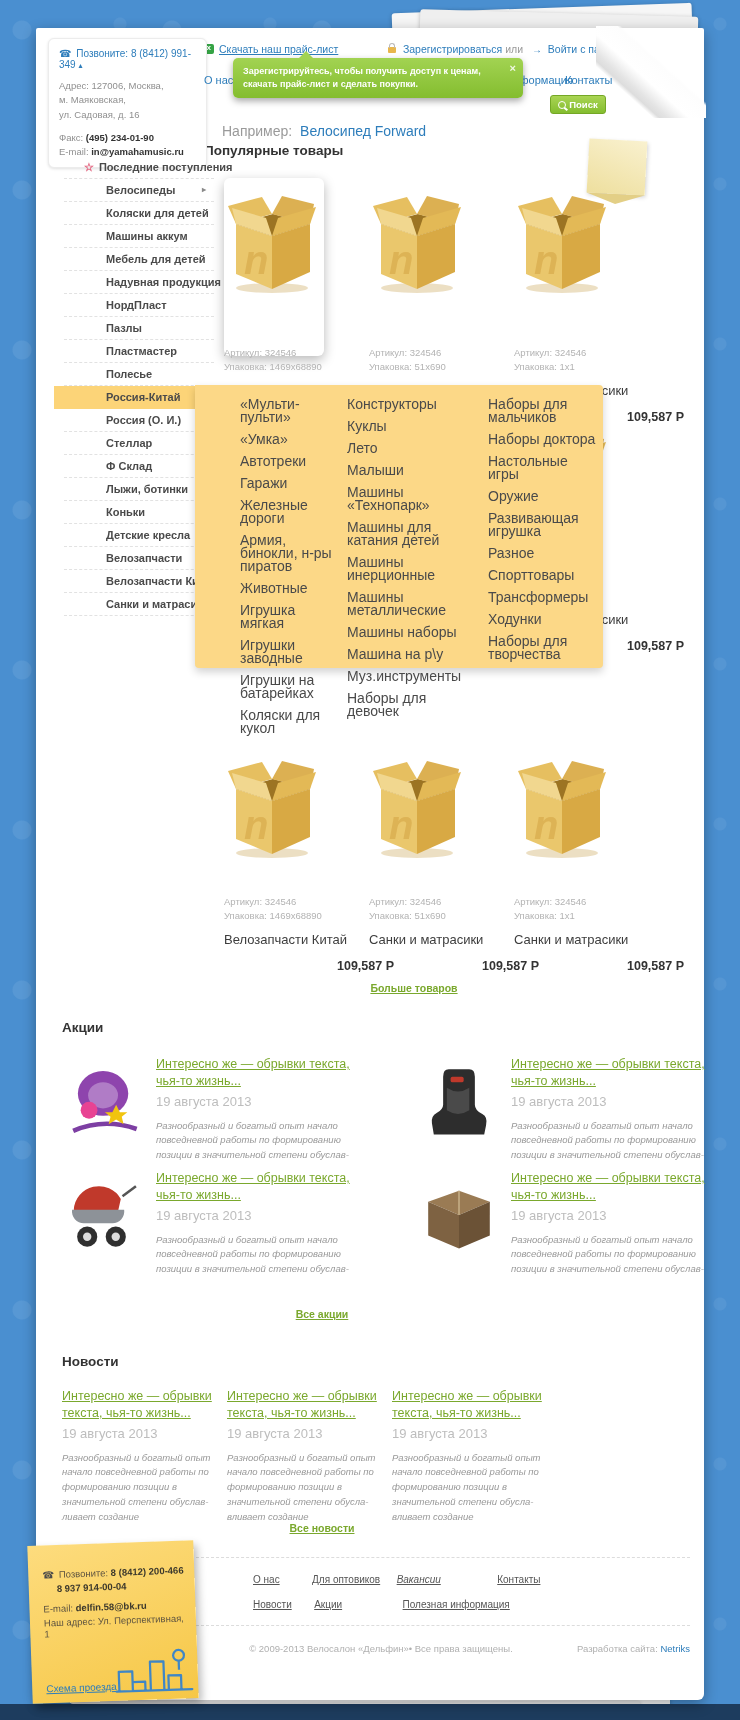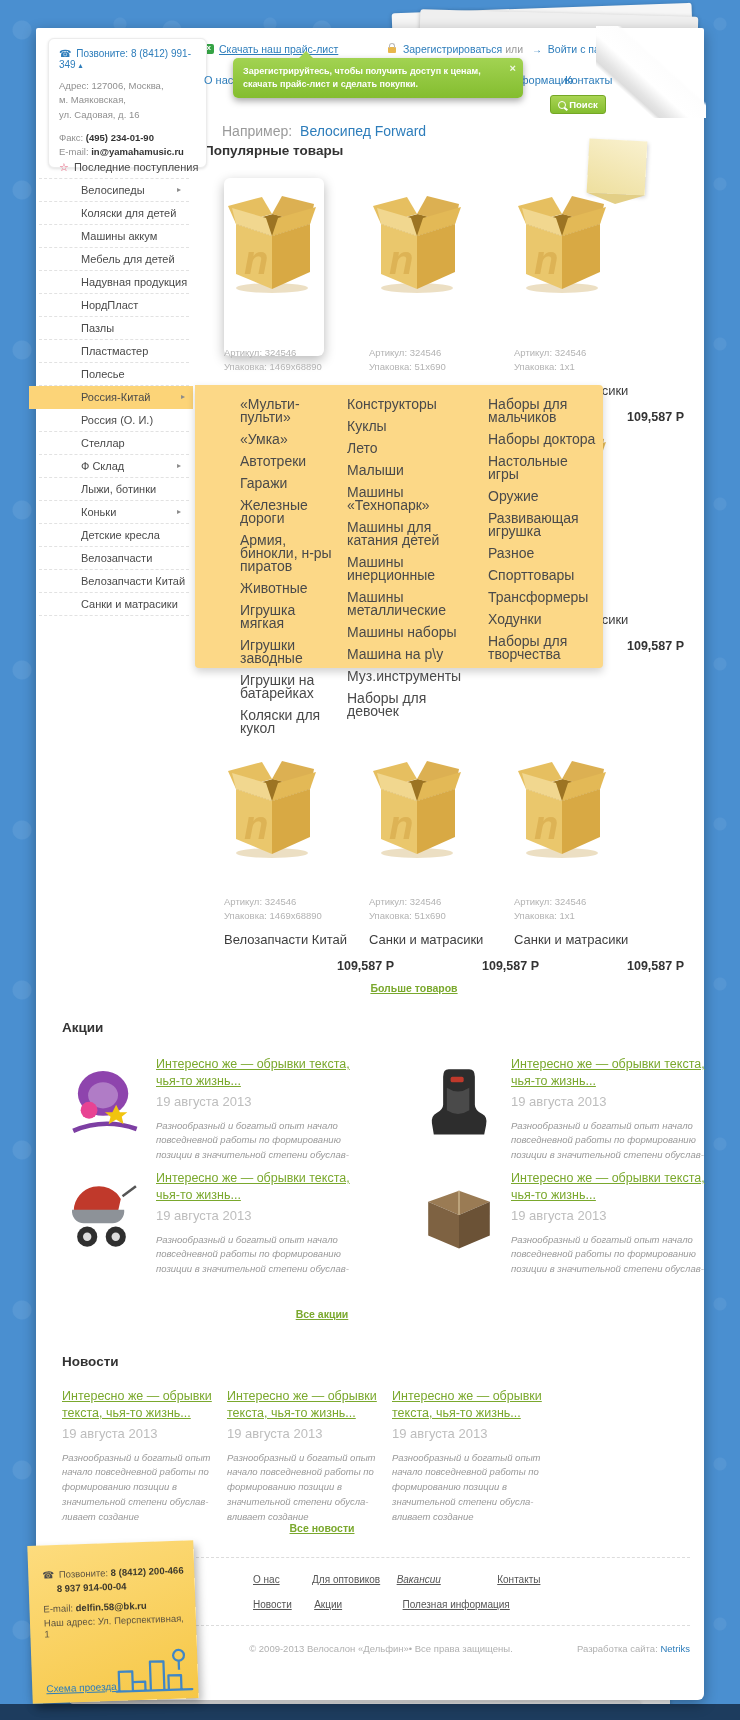--- a/index.html
+++ b/index.html
@@ -59,21 +59,21 @@
   .search-input{box-sizing:border-box;width:340px;height:25px;border:1px solid #ccc;border-radius:3px;
     padding:0 8px;font-size:11.5px;color:#555;font-family:"Liberation Sans",sans-serif;}
   .search-input::placeholder{color:#9aa2a8;}
   .search-btn{position:absolute;left:346px;top:3px;height:19px;width:56px;border:1px solid #74a725;border-radius:3px;
     background:linear-gradient(#a9d453,#84bd2f);color:#fff;font-size:9.5px;font-weight:bold;font-family:"Liberation Sans",sans-serif;padding:0;}
   .mag{display:inline-block;width:6px;height:6px;border:1.5px solid #fff;border-radius:50%;position:relative;margin-right:3px;vertical-align:-1px;}
   .mag::after{content:"";position:absolute;width:4px;height:1.5px;background:#fff;transform:rotate(40deg);left:4.5px;top:6px;}
   .example{position:absolute;left:168px;top:95px;font-size:14px;color:#9a9a9a;margin-left:18px;}
   .example a{color:#2d7dbb;text-decoration:none;margin-left:4px;}
   
-  .sidebar{position:absolute;left:3px;top:128px;width:150px;z-index:10;}
+  .sidebar{position:absolute;left:28px;top:128px;width:150px;z-index:10;font-weight:bold;}
   .sb-item{height:22px;line-height:22px;padding-left:42px;border-bottom:1px dashed #e2e2e2;
     font-size:11px;color:#4a4a4a;white-space:nowrap;cursor:pointer;}
   .sb-item.first{padding-left:20px;}
   .star{color:#e2607c;margin-right:5px;font-size:11px;}
   .sb-item .arr{float:right;margin-right:8px;font-size:8px;color:#8a8a8a;}
   .sb-item.active{background:#fcd478;margin-left:-10px;margin-right:-4px;padding-left:52px;border-bottom-color:transparent;}
   
   .main{position:absolute;left:168px;top:115px;width:486px;}
   h2{font-size:13.5px;color:#333;margin:0;font-weight:bold;font-family:"Liberation Sans",sans-serif;}
   .prow{position:relative;}

